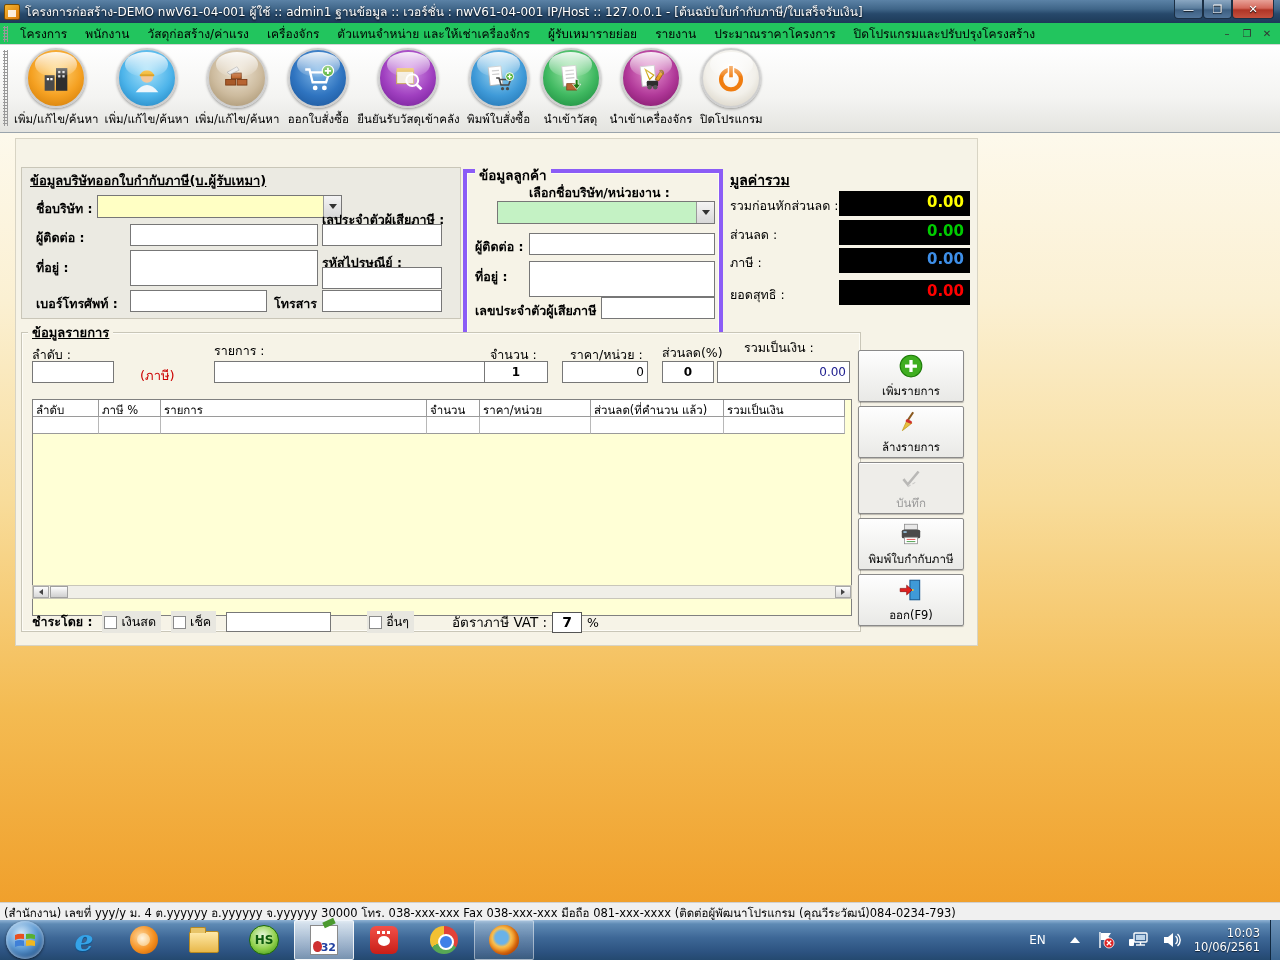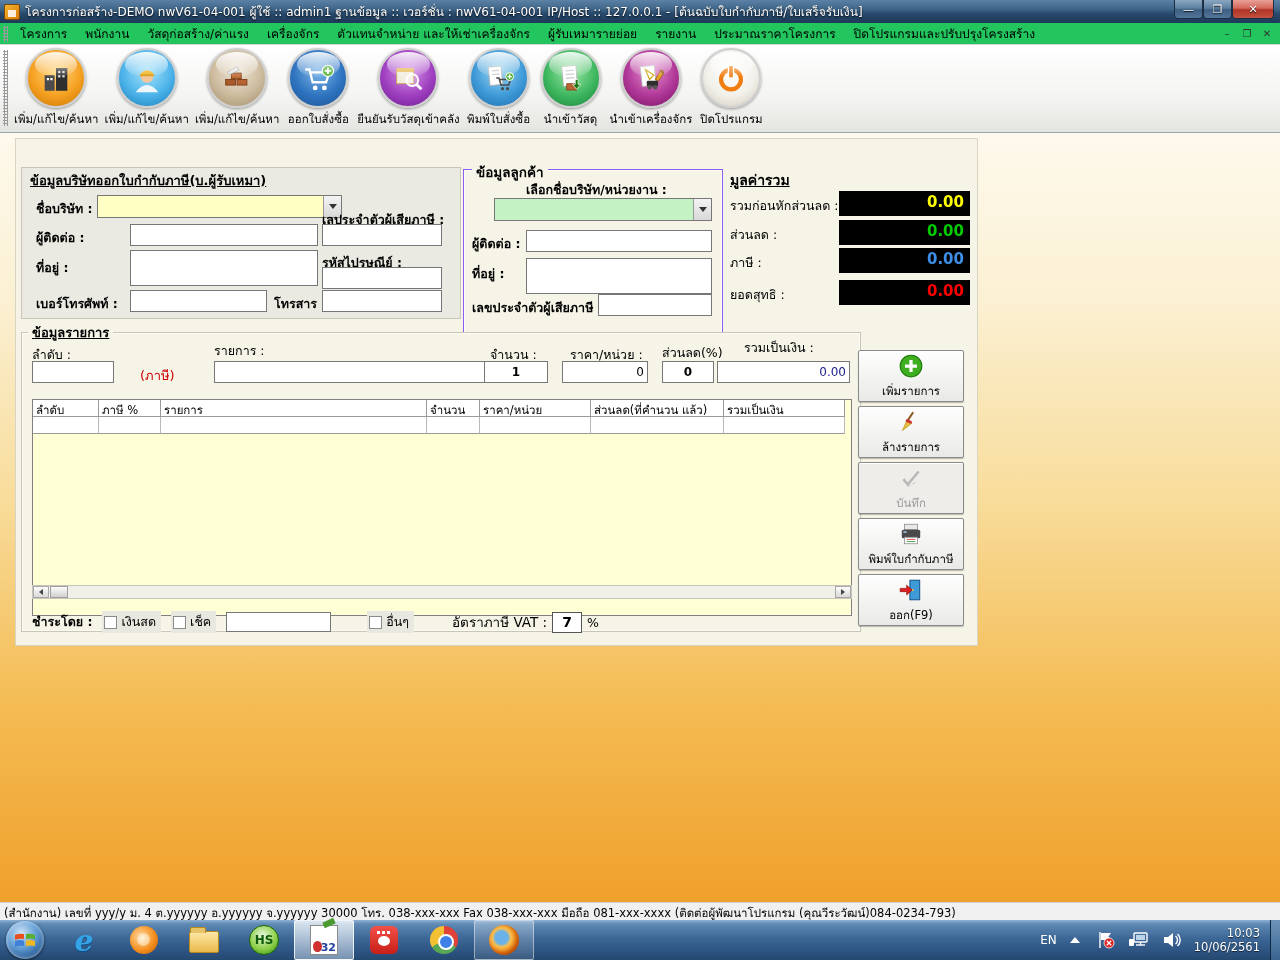--- a/index.html
+++ b/index.html
@@ -63,21 +63,21 @@
 
   .section-title { font-weight:bold; font-size:13px; text-decoration:underline; }
   label.fld { font-size:12.5px; font-weight:bold; color:#000; white-space:nowrap; }
   .tbx { position:absolute; background:#fff; border:1px solid #777; height:22px; font-size:12px; padding:0 3px; }
   .combo { position:absolute; height:23px; border:1px solid #777; display:flex; }
   .combo .val { flex:1; }
   .combo .drop { width:18px; border-left:1px solid #999; background:linear-gradient(180deg,#f4f4f4,#d8d8d8); display:flex; align-items:center; justify-content:center; }
   .tri-down { width:0; height:0; border-left:4px solid transparent; border-right:4px solid transparent; border-top:5px solid #333; }
 
   .company-sec { position:absolute; left:5px; top:28px; width:440px; height:152px; background:#ebeae2; border:1px solid #c9c6b8; }
-  .customer-sec { position:absolute; left:447px; top:30px; width:260px; height:168px; border:1px solid #8b5cf6; box-shadow:inset 0 0 0 1px #fdfcf6; }
+  .customer-sec { position:absolute; left:447px; top:30px; width:260px; height:168px; border:4px solid #8b5cf6; box-shadow:inset 0 0 0 1px #fdfcf6; }
   .customer-sec > .sec-cap { position:absolute; left:8px; top:-9px; background:#f6f3e7; padding:0 4px; font-weight:bold; font-size:13.5px; }
   .totals-sec { position:absolute; left:710px; top:28px; width:252px; height:152px; }
   .tot-box { position:absolute; width:131px; height:25px; background:#000; color:#ff0; text-align:right; font-weight:bold; font-size:15px; padding:2px 6px 0 0; }
 
   .items-sec { position:absolute; left:5px; top:193px; width:840px; height:300px; border:1px solid #c9c6b8; box-shadow:inset 0 0 0 1px #fdfcf6; background:#f6f3e7; }
   .items-cap { position:absolute; left:6px; top:-11px; background:#f6f3e7; padding:0 4px; }
   .red-note { color:#cc0000; font-size:13px; }
 
   .grid { position:absolute; left:10px; top:66px; width:820px; height:217px; border:1px solid #808080; background:#ffffd6; }
   .grid-hdr, .grid-row { display:grid; grid-template-columns:66px 62px 266px 53px 111px 133px 121px; }
@@ -132,21 +132,21 @@
   .gom { width:28px; height:28px; border-radius:6px; background:linear-gradient(180deg,#f25048,#c81e18); position:relative; }
   .gom::before { content:''; position:absolute; left:8px; top:10px; width:12px; height:10px; background:#fff; border-radius:50%; }
   .gom::after { content:''; position:absolute; left:6px; top:4px; width:16px; height:5px;
     background-image:radial-gradient(circle,#fff 1.8px,transparent 2px); background-size:5px 5px; }
   .chrome { width:28px; height:28px; border-radius:50%; position:relative;
     background:conic-gradient(#e24138 0 120deg,#57a855 120deg 240deg,#f2c032 240deg 360deg); }
   .chrome::before { content:''; position:absolute; left:8px; top:8px; width:12px; height:12px; border-radius:50%; background:#3f80e8; border:2px solid #fff; }
   .firefox { width:30px; height:30px; border-radius:50%; background:radial-gradient(circle at 42% 42%,#6ab2e8 0 26%,#f8c050 38%,#f08818 60%,#d05808); box-shadow:inset -2px -2px 4px rgba(150,40,0,.6); }
 
   .tray { margin-left:auto; display:flex; align-items:center; color:#fff; }
-  .tray-lang { font-size:12px; margin-right:13px; }
+  .tray-lang { font-size:12px; margin-right:24px; }
   .tray-up { width:0; height:0; border-left:5px solid transparent; border-right:5px solid transparent; border-bottom:6px solid #fff; margin-right:16px; }
   .tray svg { margin-right:12px; }
   .clock { text-align:right; font-size:11.5px; line-height:14px; margin-right:10px; text-shadow:0 1px 1px #123; }
   .show-desktop { width:10px; height:40px; border-left:1px solid #10283f; background:linear-gradient(180deg,#6d94ba,#3a648f); }
 </style>
 </head>
 <body>
 
 <div class="titlebar">
   <div class="app-icon"></div>

